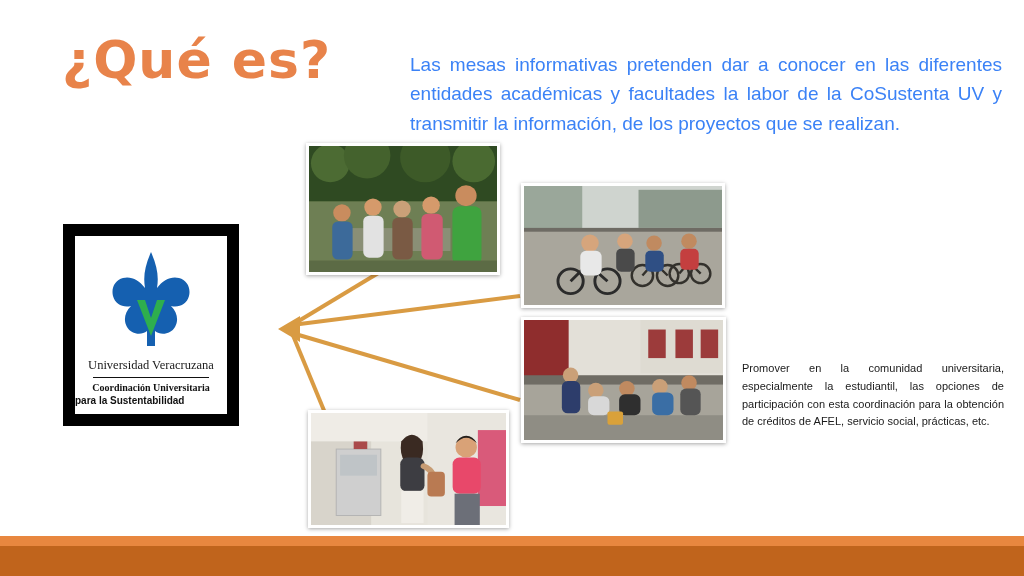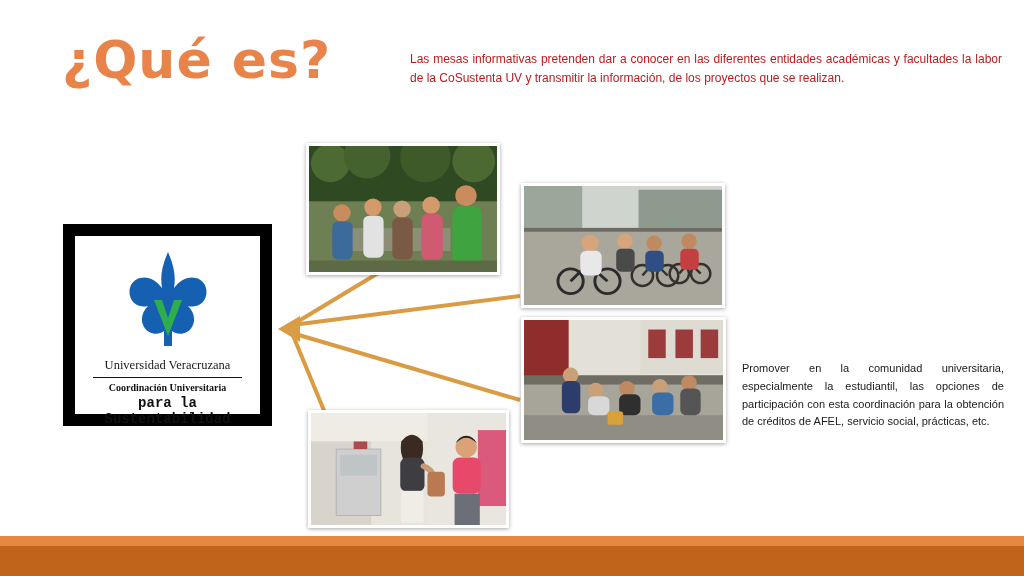--- a/index.html
+++ b/index.html
@@ -35,44 +35,44 @@
     white-space: nowrap;
     text-align: center;
   }
 
   
   .top-text {
     position: absolute;
     left: 410px;
     top: 50px;
     width: 592px;
-    font-size: 12px;
+    font-size: 19px;
     line-height: 1.55;
-    color: #b91c1c;
+    color: #3b82f6;
     text-align: justify;
   }
 
   
   .right-text {
     position: absolute;
     left: 742px;
     top: 360px;
     width: 262px;
     font-size: 11px;
     line-height: 1.62;
     color: #1a1a1a;
     text-align: justify;
   }
 
   
   .logo-box {
     position: absolute;
     left: 63px;
     top: 224px;
-    width: 209px;
+    width: 176px;
     height: 202px;
     background: #000000;
     box-sizing: border-box;
     padding: 10px;
   }
   .logo-inner {
     width: 100%;
     height: 100%;
     background: #ffffff;
     border: 2px solid #000000;
@@ -114,25 +114,25 @@
     font-size: 10px;
     font-weight: bold;
     color: #111111;
     font-family: "Liberation Serif", serif;
   }
   .logo-sub2 {
     position: absolute;
     left: 0;
     right: 0;
     top: 159px;
-    text-align: center;
-    font-size: 14px;
+    text-align: left;
+    font-size: 10px;
     font-weight: bold;
     color: #111111;
-    font-family: Liberation Mono, monospace;
+    font-family: Liberation Sans, sans-serif;
   }
 
   
   .arrows {
     position: absolute;
     left: 0;
     top: 0;
     width: 1024px;
     height: 576px;
     pointer-events: none;

